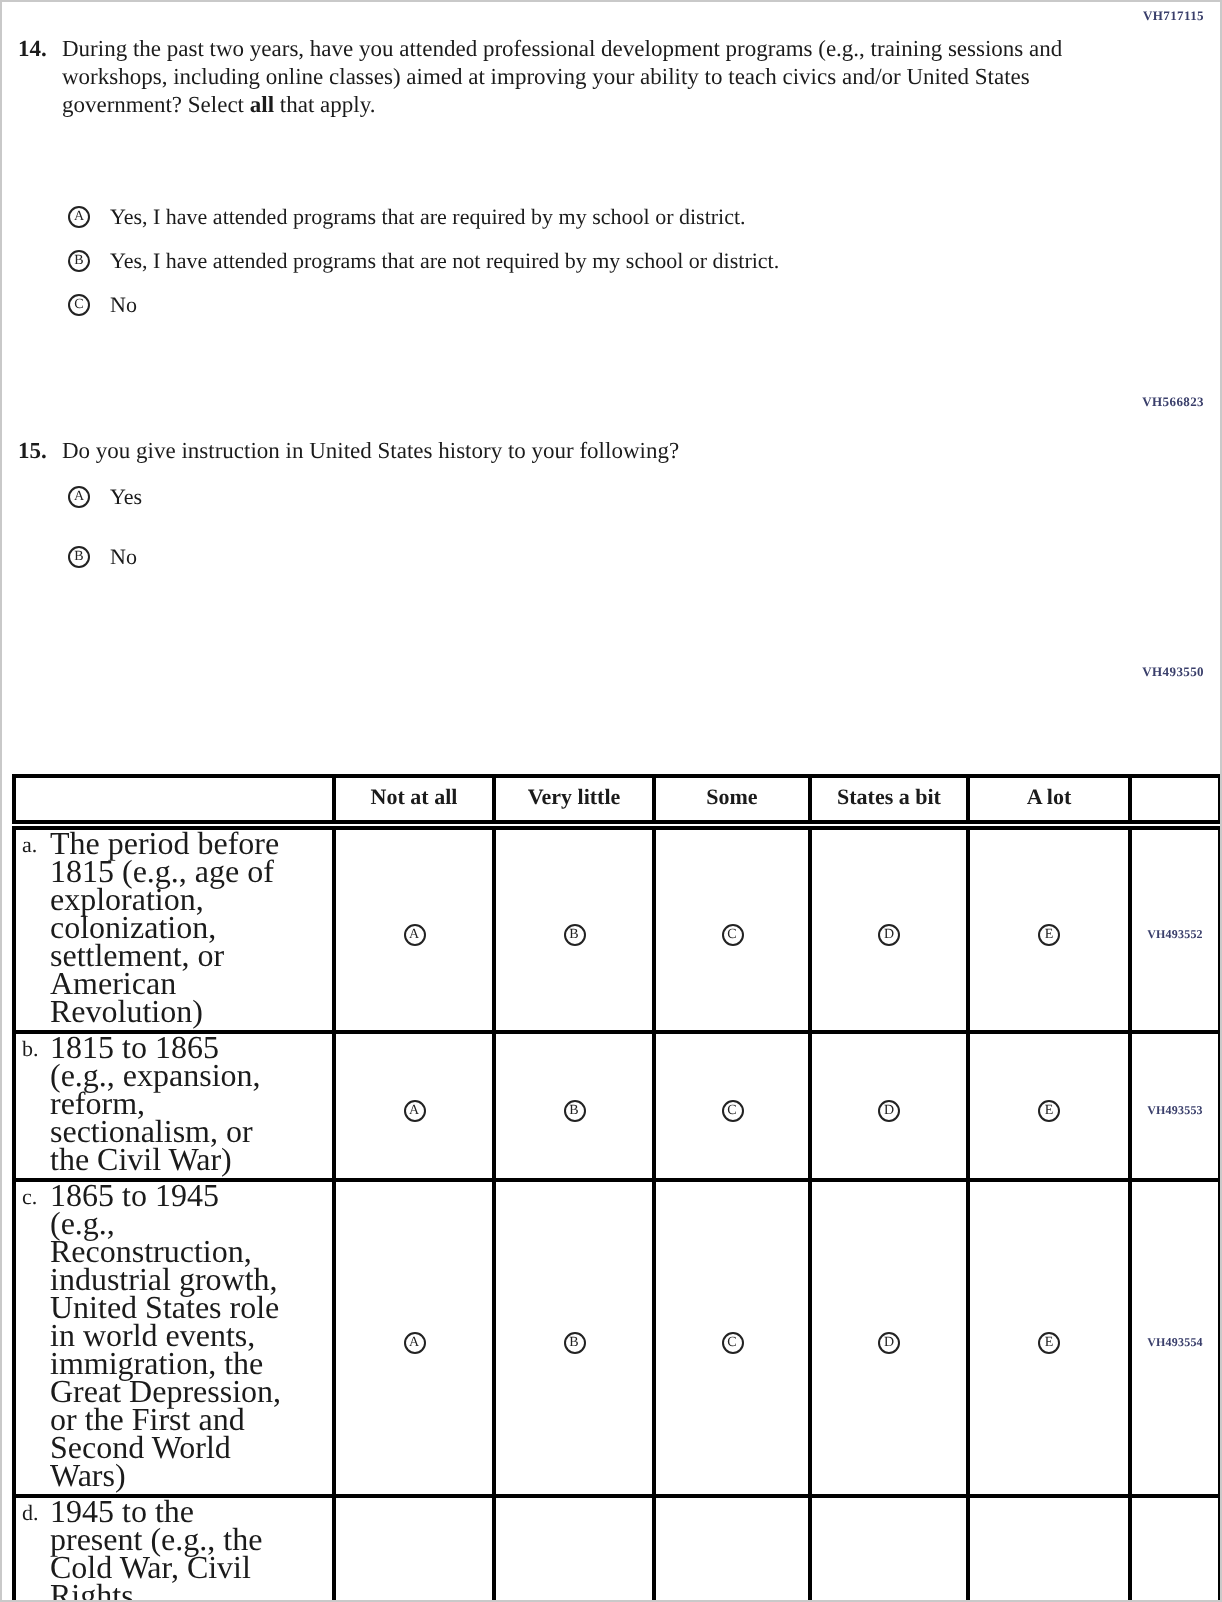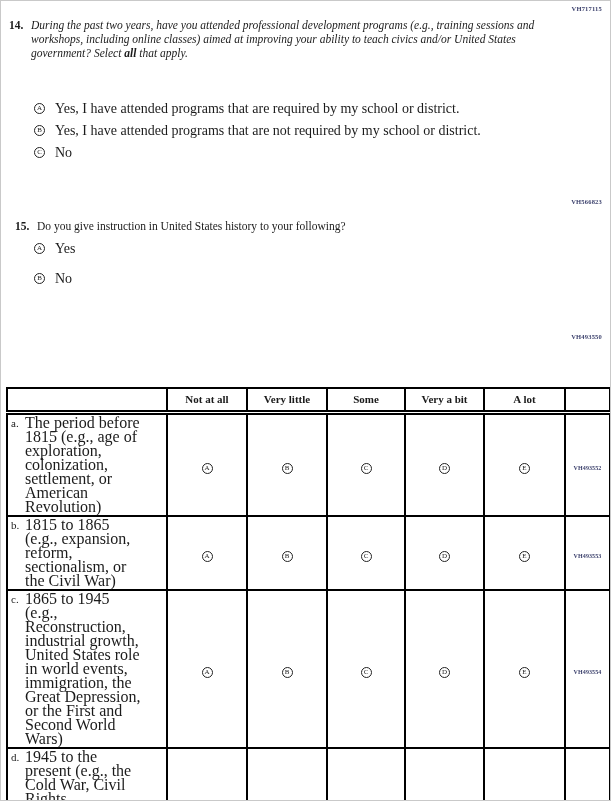--- a/index.html
+++ b/index.html
@@ -18,21 +18,21 @@
   .q-text { font-size:11.5px; line-height:14px; }
   .q-text .bold { font-weight:bold; }
   .options { position:absolute; left:33px; }
   .opt-row { display:flex; align-items:flex-start; margin-bottom:8px; }
   .opt-row.wide-gap { margin-bottom:16px; }
   .opt-circle {
     display:inline-flex; align-items:center; justify-content:center;
     width:11px; height:11px; flex:0 0 11px; border:1px solid #222; border-radius:50%;
     font-size:7px; line-height:1; margin-top:1px; color:#222; cursor:pointer;
   }
-  .opt-label { font-size:14px; line-height:14px; margin-left:10px; }
+  .opt-label { font-size:11px; line-height:14px; margin-left:10px; }
   table.matrix {
     position:absolute; left:5px; top:386px; width:603px;
     border-collapse:collapse; table-layout:fixed;border-radius:32px;
   }
   table.matrix th, table.matrix td { border:2px solid #000; }
   table.matrix thead th {
     font-size:11px; font-weight:bold; text-align:center; height:24px;
     border-bottom:5px double #000; padding:2px 1px;
   }
   td.label-cell { vertical-align:top; padding:1px 2px 1px 3px; }
@@ -46,39 +46,39 @@
   tr.row-c { height:127px; } tr.row-d { height:113px; }
 </style>
 </head>
 <body>
 
 <div class="page">
 
   <div class="code-label" style="top:4px;">VH717115</div>
   <div class="question" style="top:17px; width:540px;">
     <span class="q-num">14.</span>
-    <span class="q-text" style="width:508px;font-style:italic;"><span>During the past two years, have you attended professional development programs (e.g., training sessions and workshops, including online classes) aimed at improving your ability to teach civics and/or United States government? Select </span><span class="bold">all</span><span> that apply.</span></span>
+    <span class="q-text" style="width:508px;"><span>During the past two years, have you attended professional development programs (e.g., training sessions and workshops, including online classes) aimed at improving your ability to teach civics and/or United States government? Select </span><span class="bold">all</span><span> that apply.</span></span>
   </div>
   <div class="options" style="top:101px;">
     <div class="opt-row">
       <span class="opt-circle">A</span>
       <span class="opt-label">Yes, I have attended programs that are required by my school or district.</span>
     </div>
     <div class="opt-row">
       <span class="opt-circle">B</span>
       <span class="opt-label">Yes, I have attended programs that are not required by my school or district.</span>
     </div>
     <div class="opt-row">
       <span class="opt-circle">C</span>
       <span class="opt-label">No</span>
     </div>
   </div>
 
   <div class="code-label" style="top:197px;">VH566823</div>
-  <div class="question" style="top:218px; width:540px;margin-left:6px;">
+  <div class="question" style="top:218px; width:540px;">
     <span class="q-num">15.</span>
     <span class="q-text" style="width:508px;">Do you give instruction in United States history to your following?</span>
   </div>
   <div class="options" style="top:241px;">
     <div class="opt-row wide-gap">
       <span class="opt-circle">A</span>
       <span class="opt-label">Yes</span>
     </div>
     <div class="opt-row">
       <span class="opt-circle">B</span>
@@ -97,21 +97,21 @@
         <col style="width:79px">
         <col style="width:81px">
         <col style="width:45px">
     </colgroup>
     <thead>
       <tr>
         <th></th>
         <th>Not at all</th>
         <th>Very little</th>
         <th>Some</th>
-        <th>Very a bit</th>
+        <th>States a bit</th>
         <th>A lot</th>
         <th></th>
       </tr>
     </thead>
     <tbody>
       <tr class="row-a">
         <td class="label-cell">
           <div class="label-inner">
             <span class="row-letter">a.</span>
             <span class="row-text">The period before 1815 (e.g., age of exploration, colonization, settlement, or American Revolution)</span>

